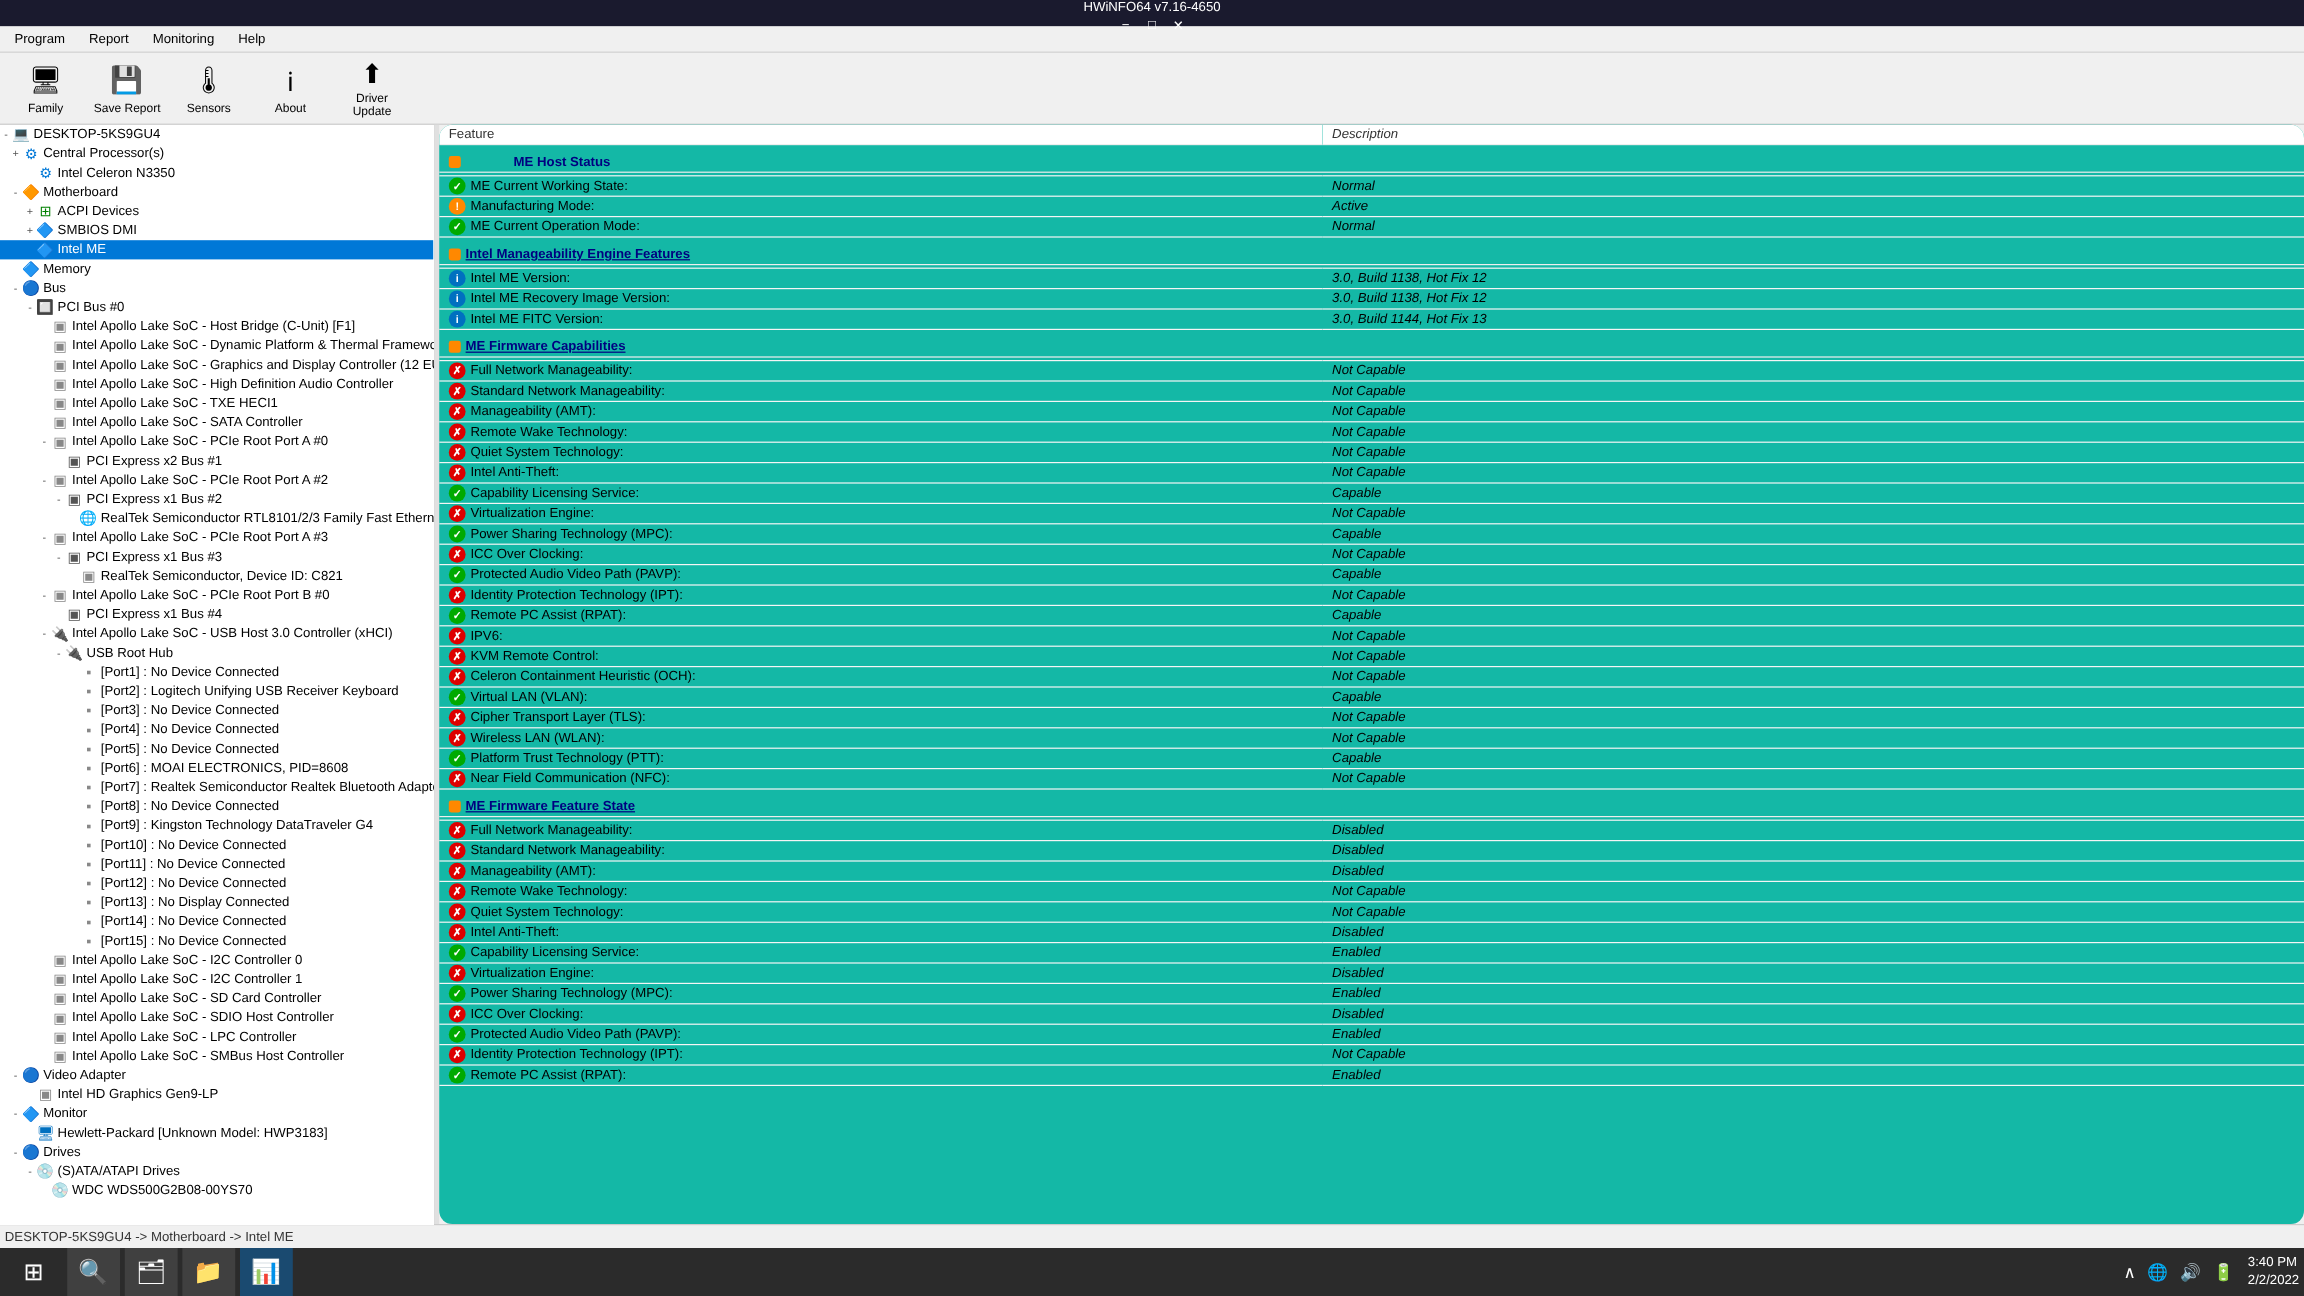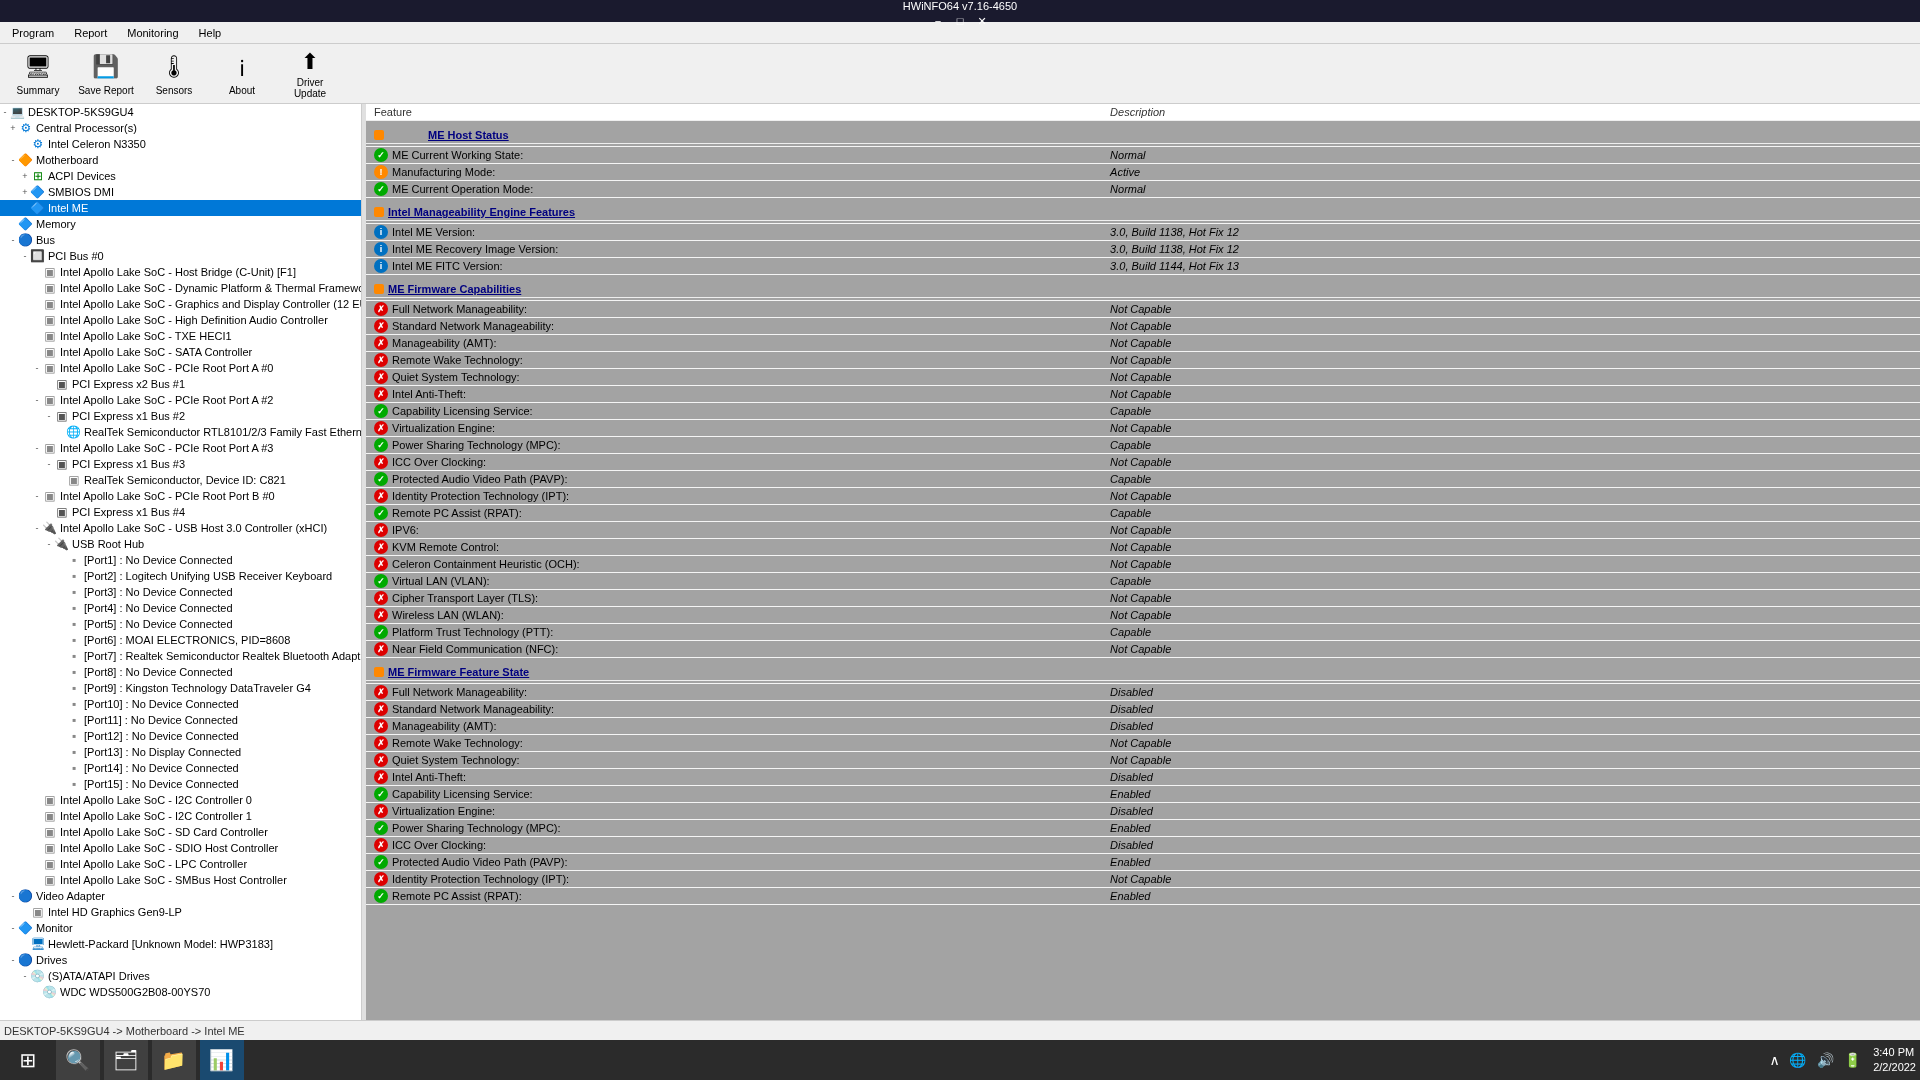--- a/index.html
+++ b/index.html
@@ -127,23 +127,24 @@
     .icon-monitor { color: #0070c0; }
     .icon-drive { color: #555; }
     .icon-intel-me { color: #0070c0; }
     .icon-smbios { color: #0070c0; }
     .icon-acpi { color: #008000; }
     .icon-net { color: #555; }
 
     
     .right-panel {
       flex: 1;
-      background: #a3a3a3;
+      background: #14b8a6;
       overflow-y: auto;
       overflow-x: hidden;
+      border-radius: 11px;
     }
 
     .details-table {
       width: 100%;
       border-collapse: collapse;
     }
     .details-table th {
       background: white;
       text-align: left;
       padding: 2px 8px;
@@ -278,21 +279,21 @@
 <div class="menu-bar">
   <span class="menu-item">Program</span>
   <span class="menu-item">Report</span>
   <span class="menu-item">Monitoring</span>
   <span class="menu-item">Help</span>
 </div>
 
 <div class="toolbar">
   <button class="toolbar-btn">
     <div class="toolbar-icon">🖥</div>
-    <span>Summary</span>
+    <span>Family</span>
   </button>
   <button class="toolbar-btn">
     <div class="toolbar-icon">💾</div>
     <span>Save Report</span>
   </button>
   <button class="toolbar-btn">
     <div class="toolbar-icon">🌡</div>
     <span>Sensors</span>
   </button>
   <button class="toolbar-btn">
@@ -599,21 +600,21 @@
         <tr>
           <th class="col-feature">Feature</th>
           <th class="col-desc">Description</th>
         </tr>
       </thead>
       <tbody id="details-tbody">
       <tr>
             <td colspan="2" style="padding: 4px 0px 2px;">
               <div class="section-header">
                 <span class="section-header-icon" style="background: rgb(255, 136, 0); width: 10px; height: 10px; border-radius: 2px; display: inline-block;"></span>
-                <span style="text-decoration: underline; cursor: pointer; padding-left: 40px;">ME Host Status</span>
+                <span style="cursor: pointer; padding-left: 40px;">ME Host Status</span>
               </div>
             </td>
           </tr>
           <tr>
             <td class="col-feature">
               <div class="feature-cell">
                 <span class="status-icon status-ok">✓</span>
                 <span>ME Current Working State:</span>
               </div>
             </td>

